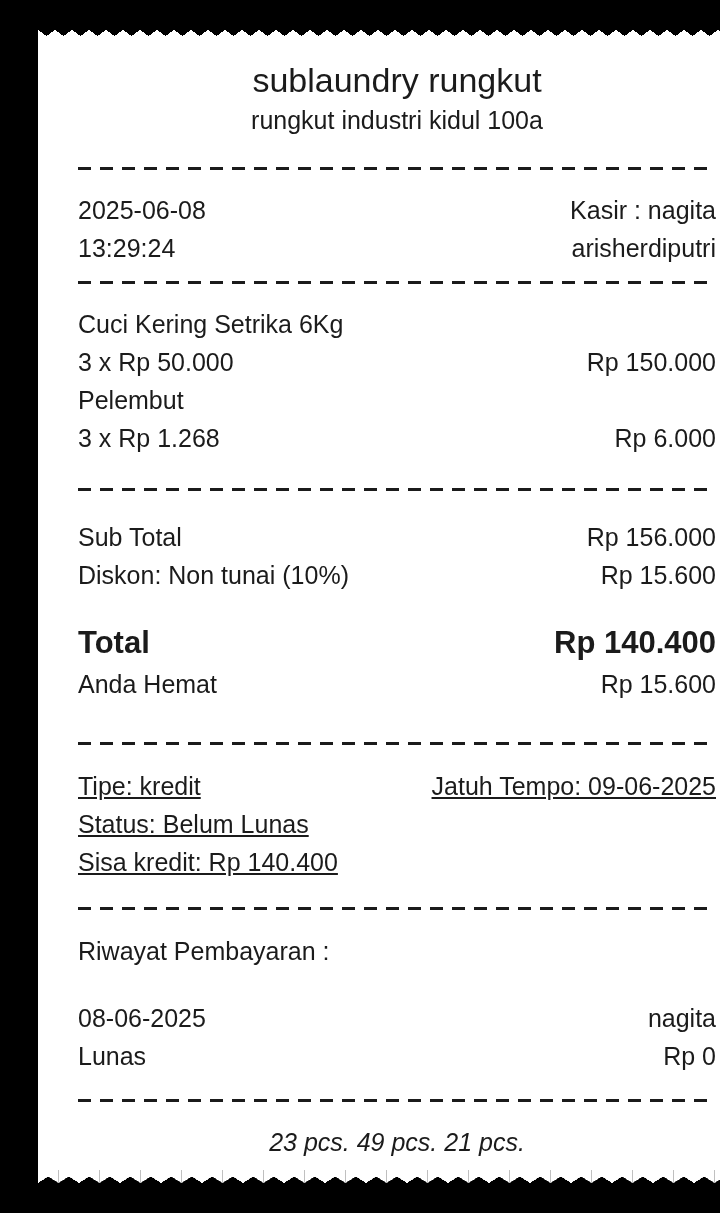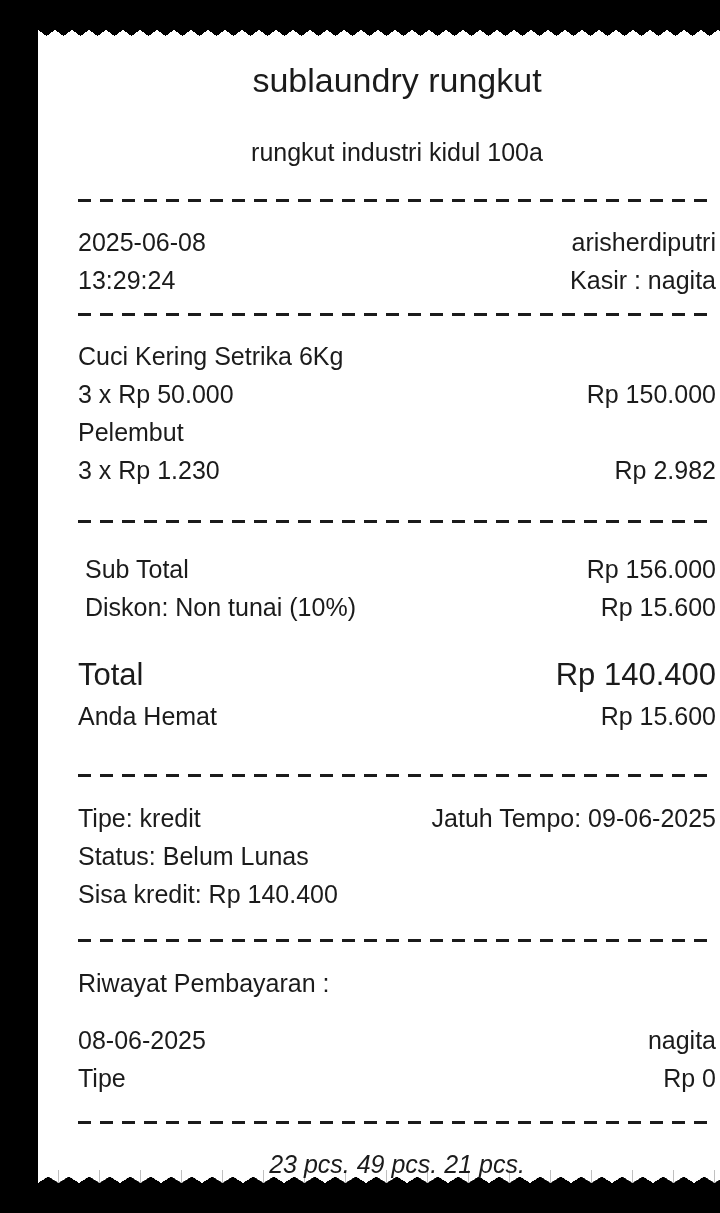--- a/index.html
+++ b/index.html
@@ -47,21 +47,20 @@
   .store-name {
     text-align: center;
     font-size: 34px;
     line-height: 44px;
     padding-top: 16px;
   }
   .store-address {
     text-align: center;
     font-size: 25px;
     line-height: 36px;
-    margin-top: 32px;
   }
   .dash {
     height: 3px;
     background: repeating-linear-gradient(90deg, #1b1b1b 0 13px, transparent 13px 22px);
   }
   .dash1 { margin-top: 29px; }
   .dash2 { margin-top: 14px; }
   .dash3 { margin-top: 31px; }
   .dash4 { margin-top: 39px; }
   .dash5 { margin-top: 26px; }
@@ -72,30 +71,30 @@
     align-items: center;
   }
   .right { text-align: right; }
   .b { font-weight: normal; }
   .meta {
     display: flex;
     justify-content: space-between;
     margin-top: 21px;
   }
   .items { margin-top: 21px; }
-  .totals { margin-top: 27px; margin-left: 7px; }
+  .totals { margin-top: 27px; }
   .total-row {
     font-size: 31px;
     line-height: 44px;
-    font-weight: normal;
+    font-weight: bold;
     margin-top: 27px;
   }
-  .credit { margin-top: 22px; }
+  .credit { margin-top: 22px; text-decoration: underline; }
   .history-title { margin-top: 22px; }
-  .history-entry { margin-top: 19px; }
+  .history-entry { margin-top: 29px; }
   .footer-counts {
     text-align: center;
     margin-top: 21px;
     font-style: italic;
   }
 </style>
 </head>
 <body>
 
 <div class="receipt">
@@ -107,37 +106,37 @@
     <div class="store-address">rungkut industri kidul 100a</div>
 
     <div class="dash dash1"></div>
 
     <div class="meta">
       <div>
         <div>2025-06-08</div>
         <div>13:29:24</div>
       </div>
       <div class="right">
+        <div>Kasir : nagita</div>
         <div>arisherdiputri</div>
-        <div>Kasir : nagita</div>
       </div>
     </div>
 
     <div class="dash dash2"></div>
 
     <div class="items">
       <div class="b">Cuci Kering Setrika 6Kg</div>
       <div class="row">
         <span>3 x Rp 50.000</span>
         <span>Rp 150.000</span>
       </div>
       <div class="b">Pelembut</div>
       <div class="row">
-        <span>3 x Rp 1.230</span>
-        <span>Rp 2.982</span>
+        <span>3 x Rp 1.268</span>
+        <span>Rp 6.000</span>
       </div>
     </div>
 
     <div class="dash dash3"></div>
 
     <div class="totals">
       <div class="row">
         <span>Sub Total</span>
         <span>Rp 156.000</span>
       </div>
@@ -170,21 +169,21 @@
     <div class="dash dash5"></div>
 
     <div class="history-title">Riwayat Pembayaran :</div>
 
     <div class="history-entry">
       <div class="row">
         <span class="b">08-06-2025</span>
         <span>nagita</span>
       </div>
       <div class="row">
-        <span>Tipe</span>
+        <span>Lunas</span>
         <span>Rp 0</span>
       </div>
     </div>
 
     <div class="dash dash6"></div>
 
     <div class="footer-counts">23 pcs. 49 pcs. 21 pcs.</div>
 
   </div>
 

